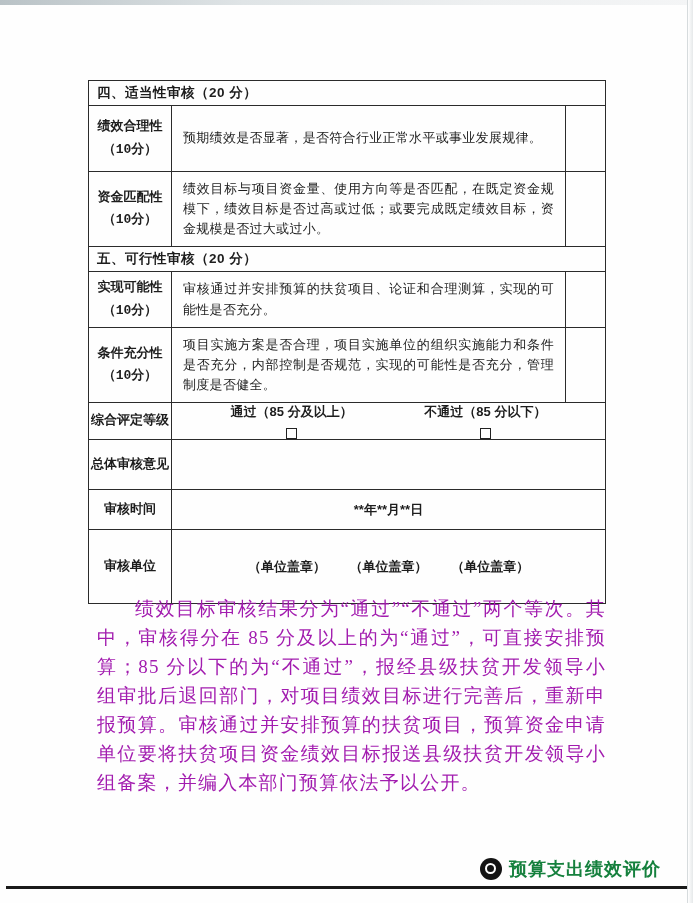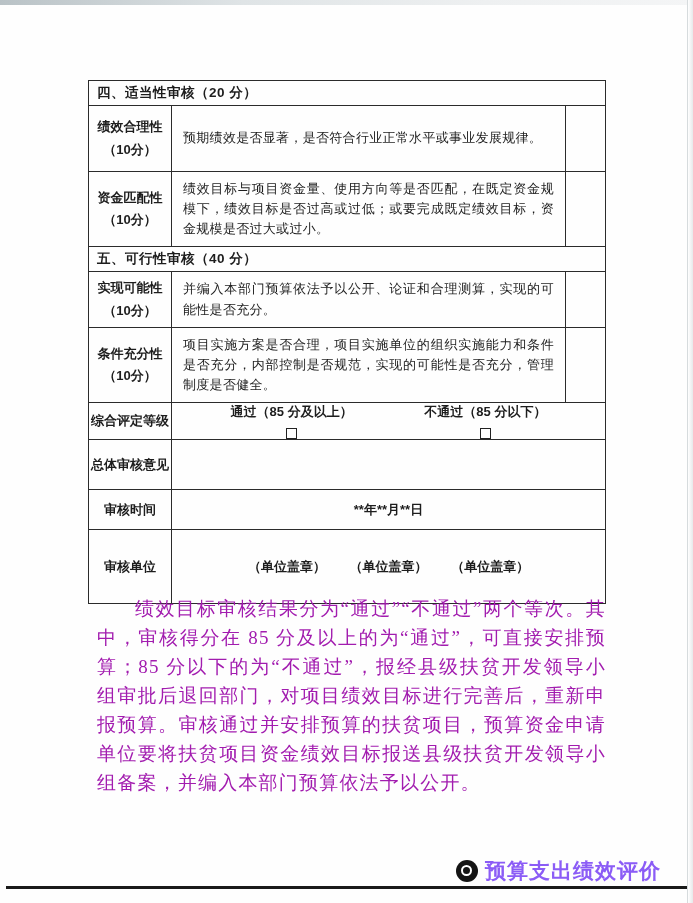--- a/index.html
+++ b/index.html
@@ -37,21 +37,21 @@
     border:1px solid #2b2b2b;
     vertical-align:middle;
   }
   .section-cell {
     font-weight:bold; font-size:13.5px; padding:3px 8px;
     font-family:"Liberation Sans","DejaVu Sans",sans-serif;
     letter-spacing:0.5px;
   }
   .label-cell {
     text-align:center; font-weight:bold; font-size:13px;
-    font-family:Liberation Sans, sans-serif;
+    font-family:Liberation Mono, monospace;
     line-height:1.7; padding:2px;
   }
   .desc-cell {
     font-size:13px; padding:7px 11px; line-height:1.55;
     letter-spacing:0.3px; text-align:justify;
   }
   .score-cell { background:transparent; }
   .rating-cell {
     text-align:center; font-weight:bold; font-size:13px;
     font-family:"Liberation Sans","DejaVu Sans",sans-serif;
@@ -88,21 +88,21 @@
   .wm-icon {
     width:22px; height:22px; border-radius:50%;
     background:#141414; position:relative; display:inline-block;
   }
   .wm-icon::after {
     content:""; position:absolute; top:5px; left:5px;
     width:7px; height:7px; border:2.5px solid #fff; border-radius:50%;
   }
   .wm-text {
     font-family:"Liberation Sans","DejaVu Sans",sans-serif;
-    font-weight:bold; font-size:21px; color:#8b5cf6; letter-spacing:1px;
+    font-weight:bold; font-size:18px; color:#15803d; letter-spacing:1px;
   }
 </style>
 </head>
 <body>
 
 <div class="page">
 
   <div class="scan-edge-top"></div>
   <div class="scan-edge-right"></div>
 
@@ -126,28 +126,28 @@
       </tr>
       <tr style="height:70px">
         <td class="label-cell">
           <div>资金匹配性</div>
           <div>（10分）</div>
         </td>
         <td class="desc-cell">绩效目标与项目资金量、使用方向等是否匹配，在既定资金规模下，绩效目标是否过高或过低；或要完成既定绩效目标，资金规模是否过大或过小。</td>
         <td class="score-cell"></td>
       </tr>
       <tr style="height:24px">
-        <td colspan="3" class="section-cell">五、可行性审核（40 分）</td>
+        <td colspan="3" class="section-cell">五、可行性审核（20 分）</td>
       </tr>
       <tr style="height:50px">
         <td class="label-cell">
           <div>实现可能性</div>
           <div>（10分）</div>
         </td>
-        <td class="desc-cell">并编入本部门预算依法予以公开、论证和合理测算，实现的可能性是否充分。</td>
+        <td class="desc-cell">审核通过并安排预算的扶贫项目、论证和合理测算，实现的可能性是否充分。</td>
         <td class="score-cell"></td>
       </tr>
       <tr style="height:58px">
         <td class="label-cell">
           <div>条件充分性</div>
           <div>（10分）</div>
         </td>
         <td class="desc-cell">项目实施方案是否合理，项目实施单位的组织实施能力和条件是否充分，内部控制是否规范，实现的可能性是否充分，管理制度是否健全。</td>
         <td class="score-cell"></td>
       </tr>

